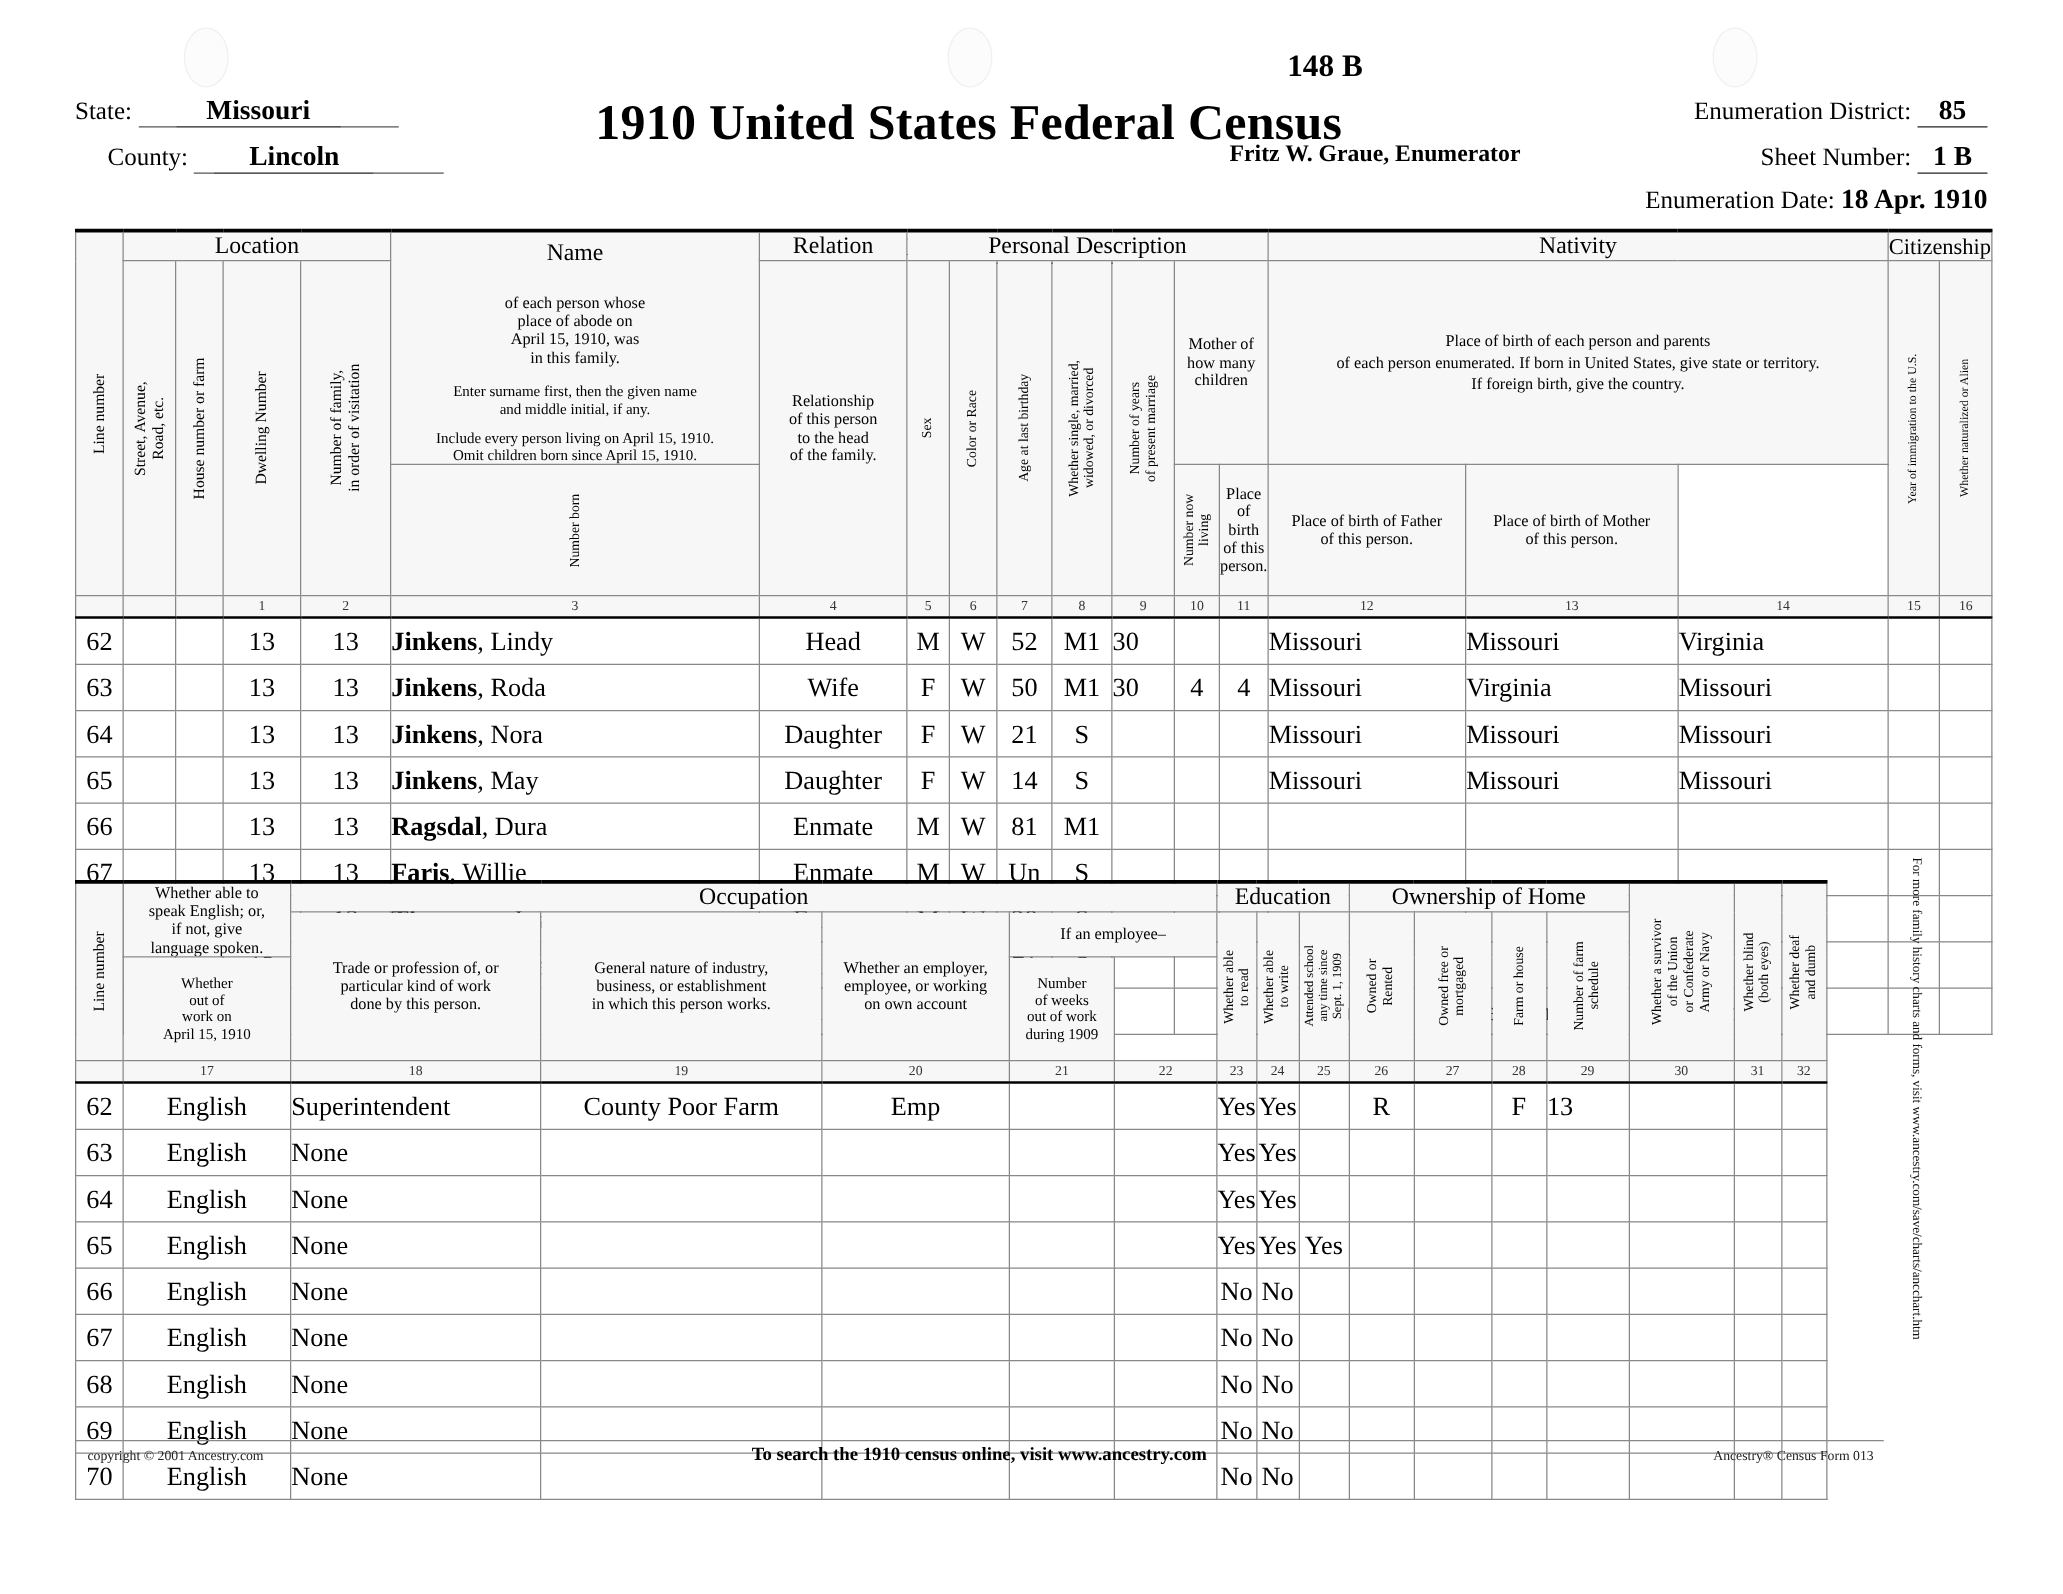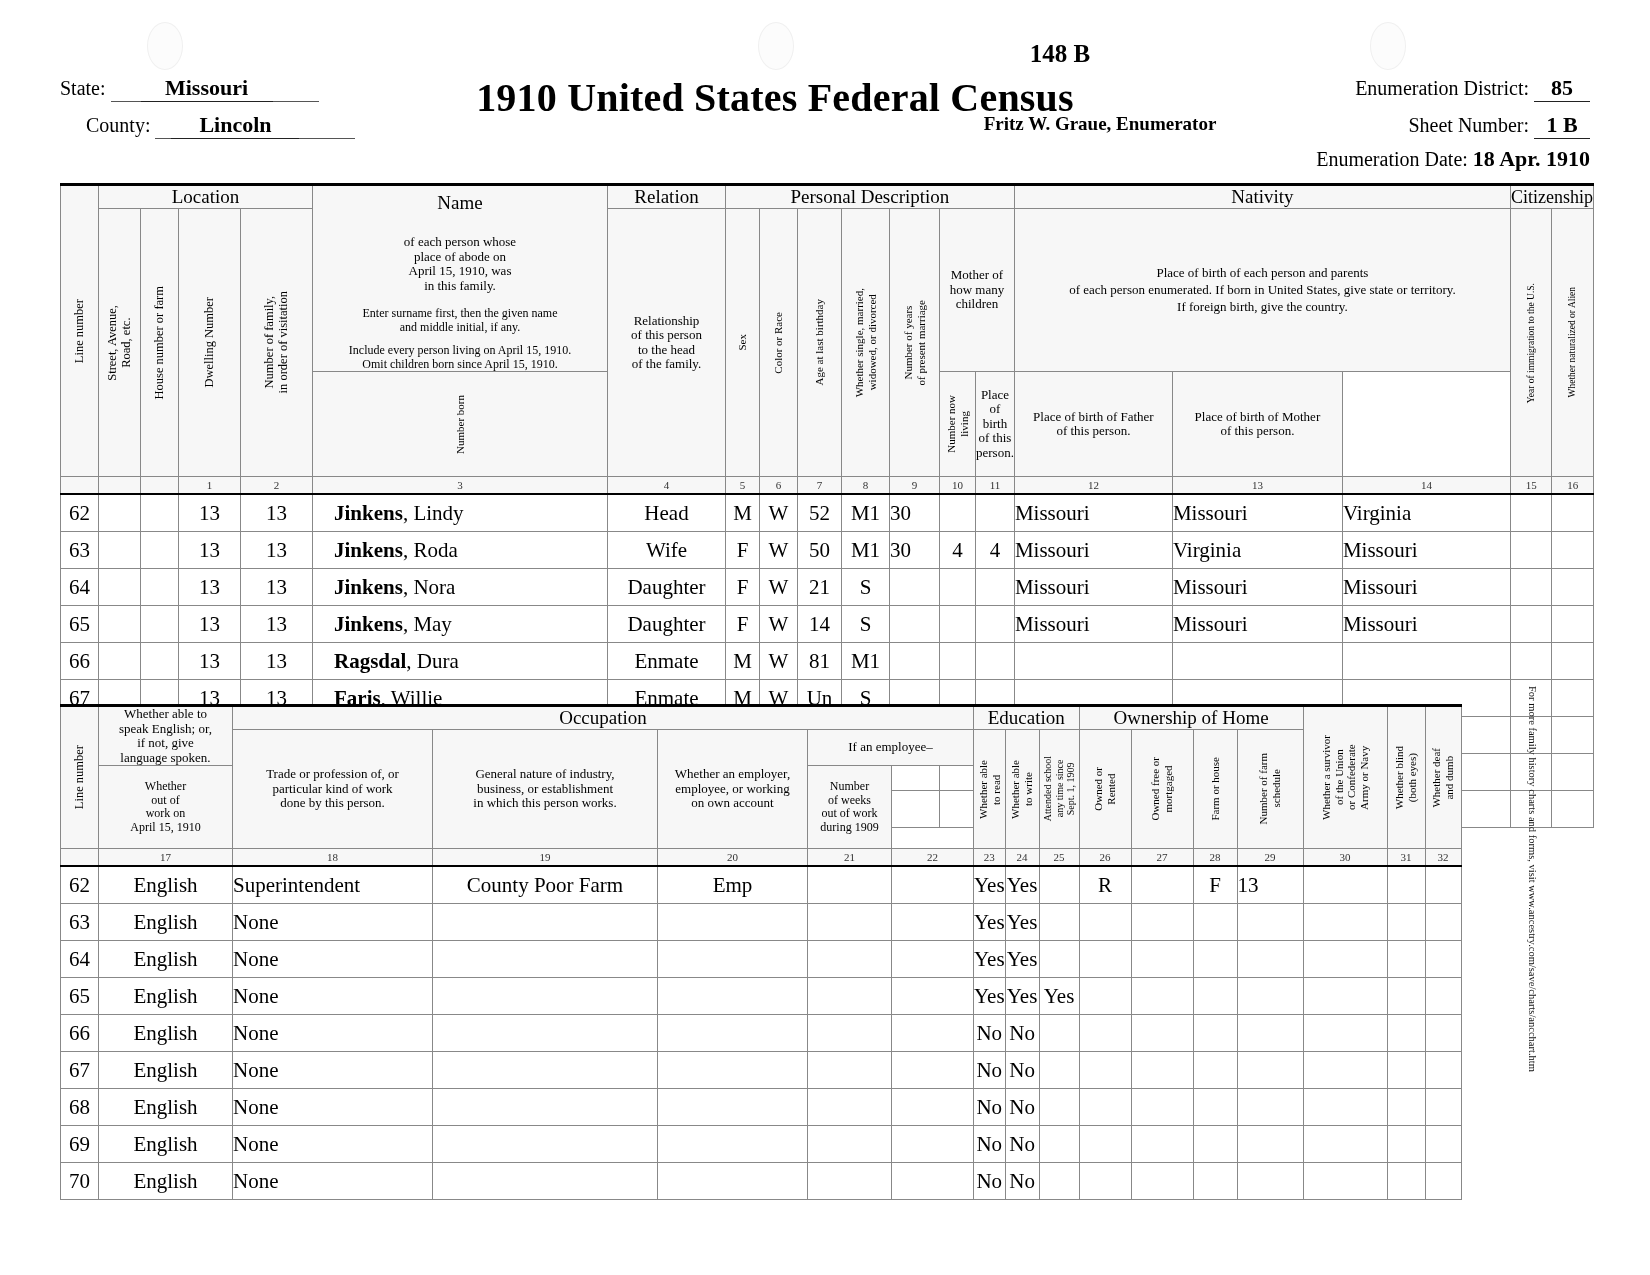--- a/index.html
+++ b/index.html
@@ -44,21 +44,21 @@
   .vert{
     writing-mode:vertical-rl;transform:rotate(180deg);
     white-space:pre-line;text-align:center;line-height:1.15;
     margin:0 auto;font-size:12.5px;
   }
   .vert.sm{font-size:11px;}
   .numrow td{height:16px;font-size:11px;text-align:center;background:#f7f7f7;color:#333;}
   .datarow td{height:36px;font-size:21px;padding:0 6px;background:#fff;}
   .c{text-align:center;}
   .l{text-align:left;}
-  .sur{font-weight:bold;margin-left:21px;}
+  .sur{font-weight:bold;}
 
   .thick-top{border-top:3px solid #000 !important;}
   .thick-bot{border-bottom:2.5px solid #000 !important;}
 
   
   #upper{position:absolute;left:60px;top:183px;}
   
   #lower{position:absolute;left:60px;top:704px;}
 
   
@@ -741,16 +741,21 @@
           <td class="c"></td>
           <td class="c"></td>
           <td class="l"></td>
           <td class="c"></td>
           <td class="c"></td>
           <td class="c"></td>
         </tr>
       </tbody>
   </table>
 
+  <div class="footbar">
+    <div class="fl">copyright © 2001 Ancestry.com</div>
+    <div class="fc">To search the 1910 census online, visit www.ancestry.com</div>
+    <div class="fr">Ancestry® Census Form 013</div>
+  </div>
 
   <div class="sidenote">For more family history charts and forms, visit www.ancestry.com/save/charts/ancchart.htm</div>
 
 </div>
 
 </body></html>

